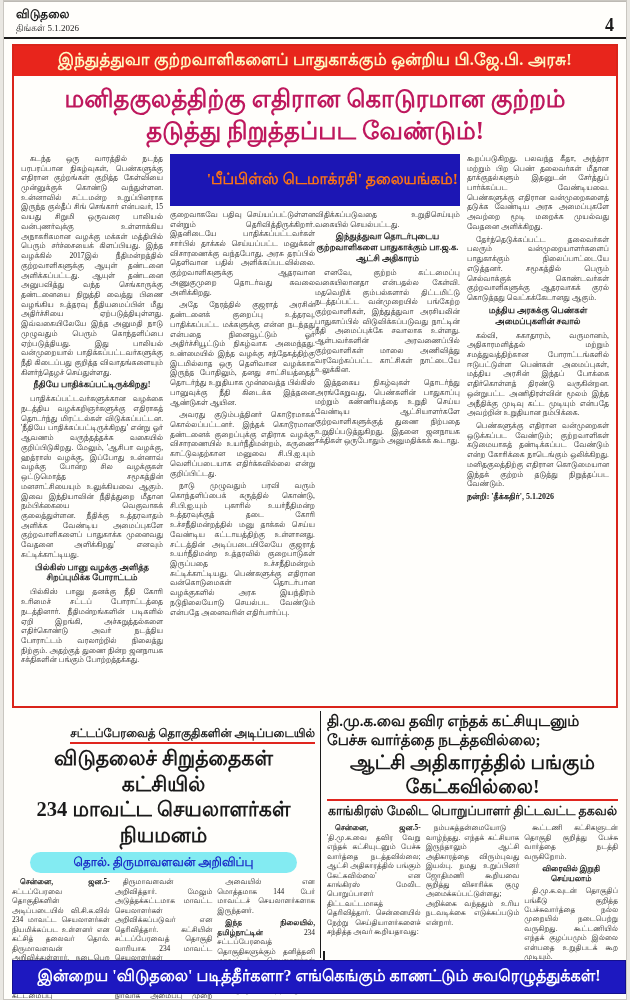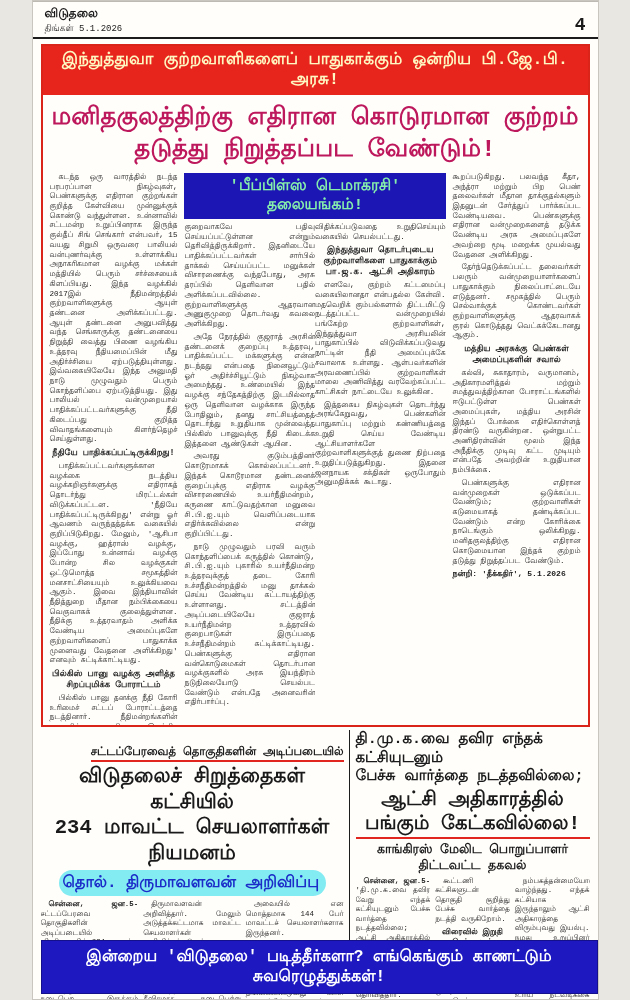--- a/index.html
+++ b/index.html
@@ -1,52 +1,52 @@
 <!DOCTYPE html>
 <html><head>
 <meta charset="utf-8">
 <style>
   html,body{margin:0;padding:0;background:#e9e7e2;}
-  .page{position:relative;width:567px;height:1000px;margin:0 auto;background:#fffefb;
-        font-family:Liberation Mono, monospace;color:#1a1a1a;overflow:hidden;
+  .page{position:relative;width:624px;height:1000px;margin:0 auto;background:#fffefb;
+        font-family:Liberation Serif, serif;color:#1a1a1a;overflow:hidden;
         border:1px solid #c9c6c0;box-sizing:border-box;}
   
   .masthead{display:flex;justify-content:space-between;align-items:flex-end;
             padding:6px 12px 3px 12px;border-top:1px solid #bdbab4;border-bottom:2px solid #1c1c1c;}
   .paper-name{font-weight:bold;font-size:12px;line-height:1.1;}
   .date-line{font-size:9px;margin-top:2px;}
   .page-number{font-weight:bold;font-size:18px;line-height:1;}
   
   .main-article{margin:5px 8px 0 8px;border:2px solid #da241a;background:#fffefb;}
   .red-banner{background:#e8251c;color:#fef9c3;font-weight:bold;text-align:center;
               font-size:16.5px;padding:4px 2px 5px;letter-spacing:.2px;}
   .main-headline{color:#be185d;font-weight:bold;text-align:center;font-size:24.5px;
                  line-height:1.3;padding:7px 6px 3px;}
   .body-grid{display:flex;gap:7px;padding:4px 7px 5px;height:547px;overflow:hidden;}
   .ncol{flex:1;min-width:0;}
   .mid{flex:2.04;min-width:0;display:flex;flex-direction:column;}
-  .blue-box{background:#1c16b4;color:#86efac;font-weight:bold;text-align:center;
-            font-size:15.5px;padding:4px 2px;margin-bottom:4px;}
+  .blue-box{background:#1c16b4;color:#f97316;font-weight:bold;text-align:right;
+            font-size:15.5px;padding:16px 2px;margin-bottom:4px;}
   .mid-cols{display:flex;flex:1;min-height:0;overflow:hidden;}
   .mid-cols .ncol{overflow:hidden;}
   .body-grid p{font-size:7.6px;line-height:1.28;text-align:justify;margin:0 0 3px;text-indent:9px;}
   .body-grid p.noindent{text-indent:0;}
   .subhead{font-weight:bold;text-align:center;font-size:8.4px;line-height:1.3;margin:2px 0 3px;}
   .credit{font-weight:bold;text-align:left;font-size:8px;margin-top:2px;}
   .blead{font-weight:bold;}
   
   .bottom{display:flex;margin:3px 8px 0;height:247px;}
   .bottom-left{width:308px;box-sizing:border-box;padding-right:5px;}
   .bottom-right{flex:1;min-width:0;box-sizing:border-box;border-left:1.5px solid #1c1c1c;padding-left:6px;}
   .kicker-wrap{text-align:right;margin-top:12px;}
   .kicker{display:inline-block;font-weight:bold;font-size:11.5px;
           border-bottom:2px solid #e0261e;padding-bottom:1px;}
   .bl-headline{font-weight:bold;text-align:center;font-size:20.5px;line-height:1.25;margin-top:2px;}
-  .badge{background:#83ebf2;color:#1b2cc8;font-weight:bold;
-         font-size:16px;border-radius:13px;padding:3px 4px;margin:4px 18px 4px;}
+  .badge{background:#83ebf2;color:#1b2cc8;font-weight:bold;text-align:center;
+         font-size:12px;border-radius:13px;padding:3px 4px;margin:4px 18px 4px;}
   .mini-cols{display:flex;gap:5px;overflow:hidden;}
   .bl-body{height:128px;}
   .br-body{height:152px;}
   .mini-cols .ncol p{font-size:7.4px;line-height:1.28;text-align:justify;margin:0 0 3px;text-indent:8px;}
   .mini-head{font-weight:bold;text-align:center;font-size:7.8px;margin:2px 0;}
   .br-h12{font-weight:bold;font-size:15px;line-height:1.25;margin-top:1px;}
   .br-wrap{text-align:center;}
   .br-h3{display:inline-block;font-weight:bold;font-size:19.5px;line-height:1.2;
          border-bottom:2.5px solid #e0261e;padding-bottom:1px;margin-top:2px;}
   .br-sub{font-weight:bold;text-align:center;font-size:12.5px;margin:3px 0 3px;}
@@ -147,26 +147,26 @@
       </div>
       <div class="br-wrap">
         <span class="br-h3">ஆட்சி அதிகாரத்தில் பங்கும் கேட்கவில்லை!</span>
       </div>
       <div class="br-sub">காங்கிரஸ் மேலிட பொறுப்பாளர் திட்டவட்ட தகவல்</div>
       <div class="mini-cols br-body">
         <div class="ncol">
           <p class="noindent"><span class="blead">சென்னை, ஜன.5-</span> <span>'தி.மு.க.வை தவிர வேறு எந்தக் கட்சியுடனும் பேச்சு வார்த்தை நடத்தவில்லை; ஆட்சி அதிகாரத்தில் பங்கும் கேட்கவில்லை' என காங்கிரஸ் மேலிட பொறுப்பாளர் திட்டவட்டமாகத் தெரிவித்தார். சென்னையில் நேற்று செய்தியாளர்களைச் சந்தித்த அவர் கூறியதாவது:</span></p>
         </div>
         <div class="ncol">
+          <p class="noindent">நம்பகத்தன்மையோடு வாழ்ந்தது. எந்தக் கட்சியாக இருந்தாலும் ஆட்சி அதிகாரத்தை விரும்புவது இயல்பு. நமது உறுப்பினர் ஜோதிமணி கூறியவை குறித்து விசாரிக்க குழு அமைக்கப்பட்டுள்ளது; அறிக்கை வந்ததும் உரிய நடவடிக்கை எடுக்கப்படும் என்றார்.</p>
+        </div>
+        <div class="ncol">
           <p class="noindent">கூட்டணி கட்சிகளுடன் தொகுதி குறித்து பேச்சு வார்த்தை நடத்தி வருகிறோம்.</p>
           <div class="mini-head">விரைவில் இறுதி செய்யலாம்</div>
           <p class="noindent">தி.மு.க.வுடன் தொகுதிப் பங்கீடு குறித்த பேச்சுவார்த்தை நல்ல முறையில் நடைபெற்று வருகிறது. கூட்டணியில் எந்தக் குழப்பமும் இல்லை என்பதை உறுதிபடக் கூற முடியும்.</p>
-        </div>
-        <div class="ncol">
-          <p class="noindent">நம்பகத்தன்மையோடு வாழ்ந்தது. எந்தக் கட்சியாக இருந்தாலும் ஆட்சி அதிகாரத்தை விரும்புவது இயல்பு. நமது உறுப்பினர் ஜோதிமணி கூறியவை குறித்து விசாரிக்க குழு அமைக்கப்பட்டுள்ளது; அறிக்கை வந்ததும் உரிய நடவடிக்கை எடுக்கப்படும் என்றார்.</p>
         </div>
       </div>
     </div>
 
   </div>
 
   <div class="center-tick"></div>
 
   <div class="footer-banner">இன்றைய 'விடுதலை' படித்தீர்களா? எங்கெங்கும் காணட்டும் சுவரெழுத்துக்கள்!</div>
 

